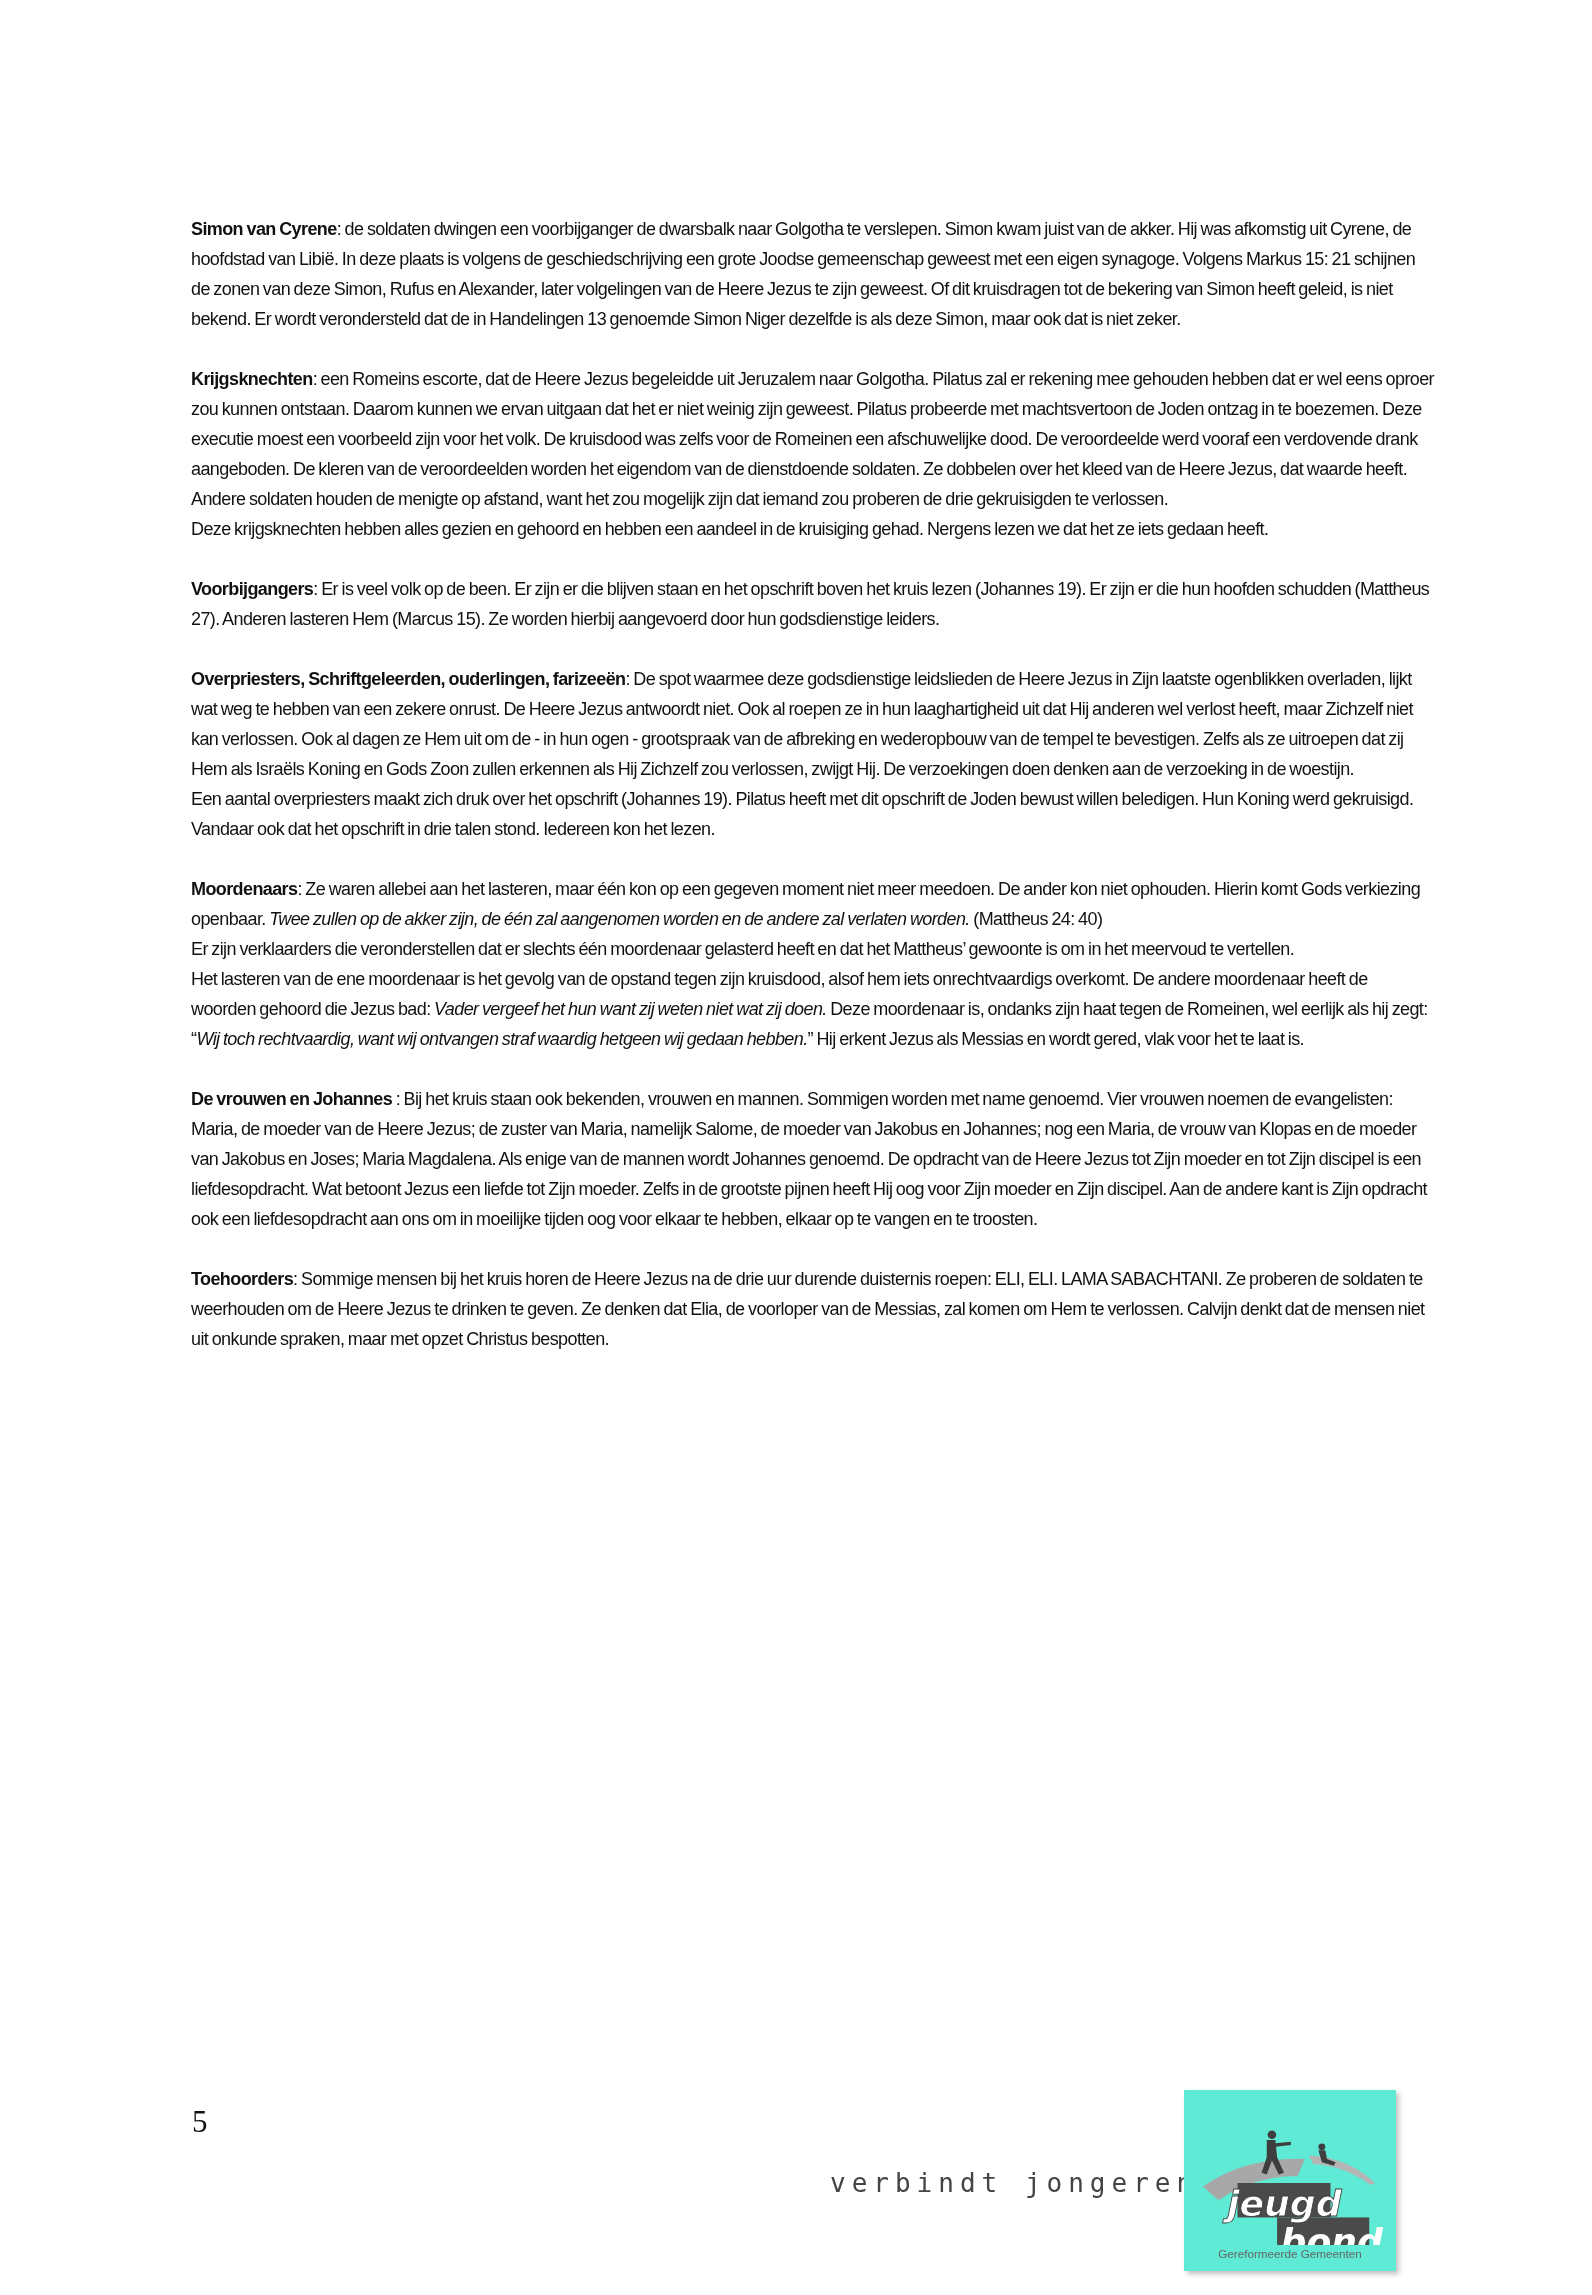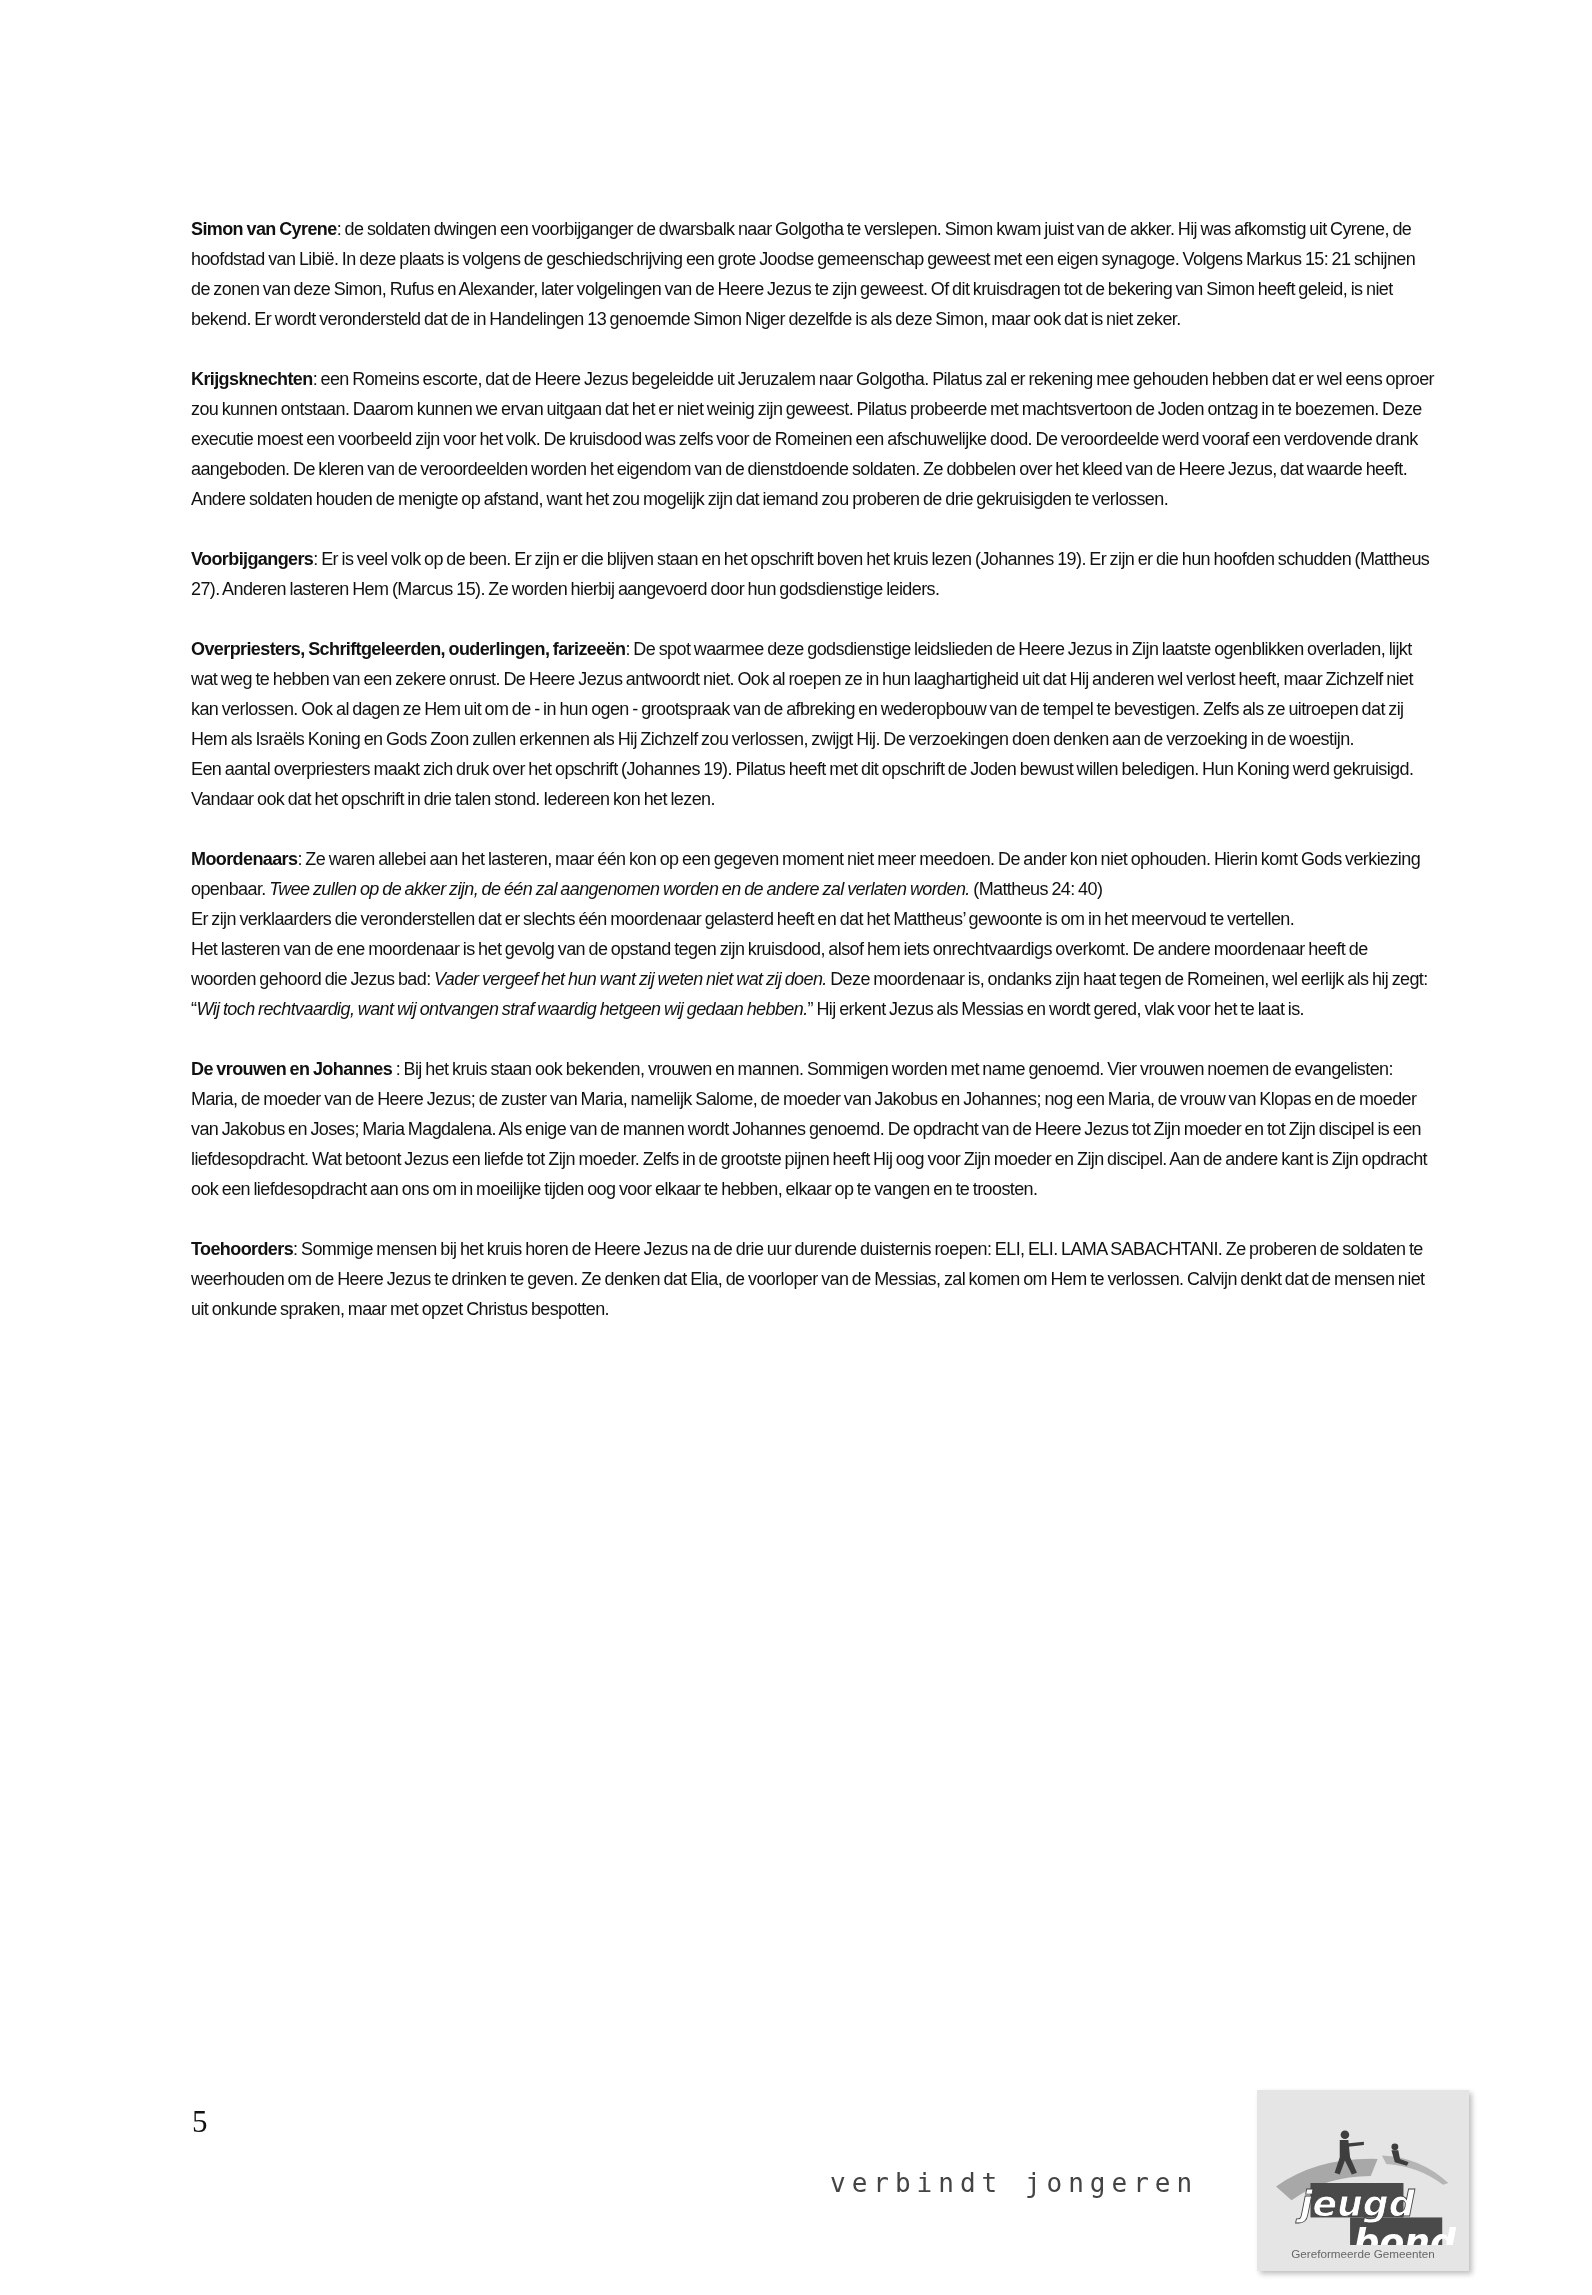--- a/index.html
+++ b/index.html
@@ -51,25 +51,25 @@
       left: 830px;
       top: 2168px;
       font-family: "DejaVu Sans Mono", monospace;
       font-weight: normal;
       font-size: 26px;
       letter-spacing: 6px;
       color: #444444;
     }
     .logo-card {
       position: absolute;
-      left: 1257px;
+      left: 1184px;
       top: 2090px;
       width: 212px;
       height: 181px;
-      background: #e5e5e5;
+      background: #5eead4;
       box-shadow: 2.6px 2.6px 5.2px rgba(0,0,0,0.25);
     }
     .logo-card svg {
       position: absolute;
       left: 0;
       top: 0;
     }
     .logo-subtitle {
       position: absolute;
       left: 0;
@@ -83,20 +83,21 @@
   </style>
 </head>
 <body>
 
 <div class="page-content" id="doc-body">
     <div class="section">
       <p><span class="section-title">Simon van Cyrene</span><span>: de soldaten dwingen een voorbijganger de dwarsbalk naar Golgotha te verslepen. Simon kwam juist van de akker. Hij was afkomstig uit Cyrene, de hoofdstad van Libië. In deze plaats is volgens de geschiedschrijving een grote Joodse gemeenschap geweest met een eigen synagoge. Volgens Markus 15: 21 schijnen de zonen van deze Simon, Rufus en Alexander, later volgelingen van de Heere Jezus te zijn geweest. Of dit kruisdragen tot de bekering van Simon heeft geleid, is niet bekend. Er wordt verondersteld dat de in Handelingen 13 genoemde Simon Niger dezelfde is als deze Simon, maar ook dat is niet zeker.</span></p>
     </div>
     <div class="section">
       <p><span class="section-title">Krijgsknechten</span><span>: een Romeins escorte, dat de Heere Jezus begeleidde uit Jeruzalem naar Golgotha. Pilatus zal er rekening mee gehouden hebben dat er wel eens oproer zou kunnen ontstaan. Daarom kunnen we ervan uitgaan dat het er niet weinig zijn geweest. Pilatus probeerde met machtsvertoon de Joden ontzag in te boezemen. Deze executie moest een voorbeeld zijn voor het volk. De kruisdood was zelfs voor de Romeinen een afschuwelijke dood. De veroordeelde werd vooraf een verdovende drank aangeboden. De kleren van de veroordeelden worden het eigendom van de dienstdoende soldaten. Ze dobbelen over het kleed van de Heere Jezus, dat waarde heeft. Andere soldaten houden de menigte op afstand, want het zou mogelijk zijn dat iemand zou proberen de drie gekruisigden te verlossen.</span></p>
+      <p><span>Deze krijgsknechten hebben alles gezien en gehoord en hebben een aandeel in de kruisiging gehad. Nergens lezen we dat het ze iets gedaan heeft.</span></p>
     </div>
     <div class="section">
       <p><span class="section-title">Voorbijgangers</span><span>: Er is veel volk op de been. Er zijn er die blijven staan en het opschrift boven het kruis lezen (Johannes 19). Er zijn er die hun hoofden schudden (Mattheus 27). Anderen lasteren Hem (Marcus 15). Ze worden hierbij aangevoerd door hun godsdienstige leiders.</span></p>
     </div>
     <div class="section">
       <p><span class="section-title">Overpriesters, Schriftgeleerden, ouderlingen, farizeeën</span><span>: De spot waarmee deze godsdienstige leidslieden de Heere Jezus in Zijn laatste ogenblikken overladen, lijkt wat weg te hebben van een zekere onrust. De Heere Jezus antwoordt niet. Ook al roepen ze in hun laaghartigheid uit dat Hij anderen wel verlost heeft, maar Zichzelf niet kan verlossen. Ook al dagen ze Hem uit om de - in hun ogen - grootspraak van de afbreking en wederopbouw van de tempel te bevestigen. Zelfs als ze uitroepen dat zij Hem als Israëls Koning en Gods Zoon zullen erkennen als Hij Zichzelf zou verlossen, zwijgt Hij. De verzoekingen doen denken aan de verzoeking in de woestijn.</span></p>
       <p><span>Een aantal overpriesters maakt zich druk over het opschrift (Johannes 19). Pilatus heeft met dit opschrift de Joden bewust willen beledigen. Hun Koning werd gekruisigd. Vandaar ook dat het opschrift in drie talen stond. Iedereen kon het lezen.</span></p>
     </div>
     <div class="section">
       <p><span class="section-title">Moordenaars</span><span>: Ze waren allebei aan het lasteren, maar één kon op een gegeven moment niet meer meedoen. De ander kon niet ophouden. Hierin komt Gods verkiezing openbaar. </span><span class="em">Twee zullen op de akker zijn, de één zal aangenomen worden en de andere zal verlaten worden.</span><span> (Mattheus 24: 40)</span></p>

